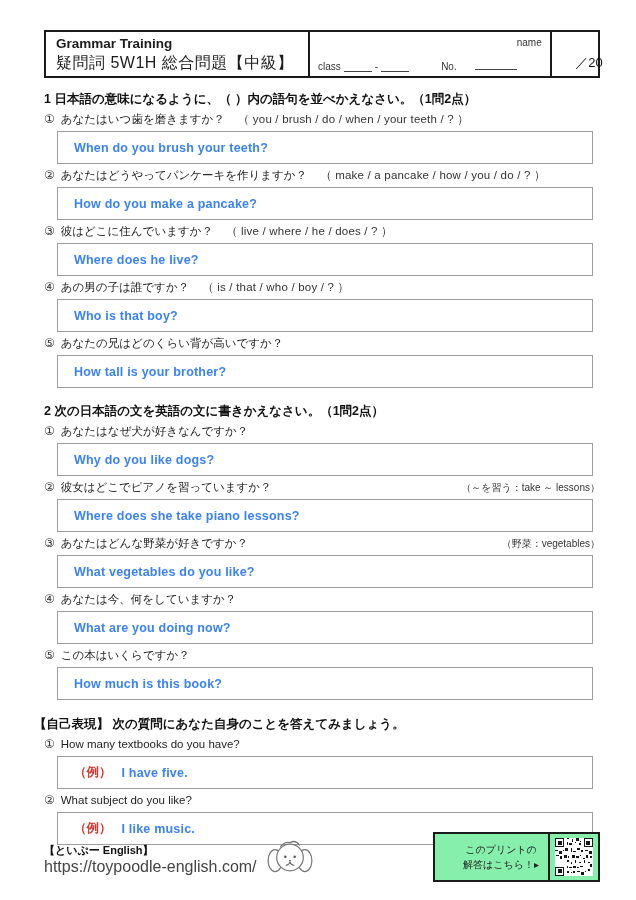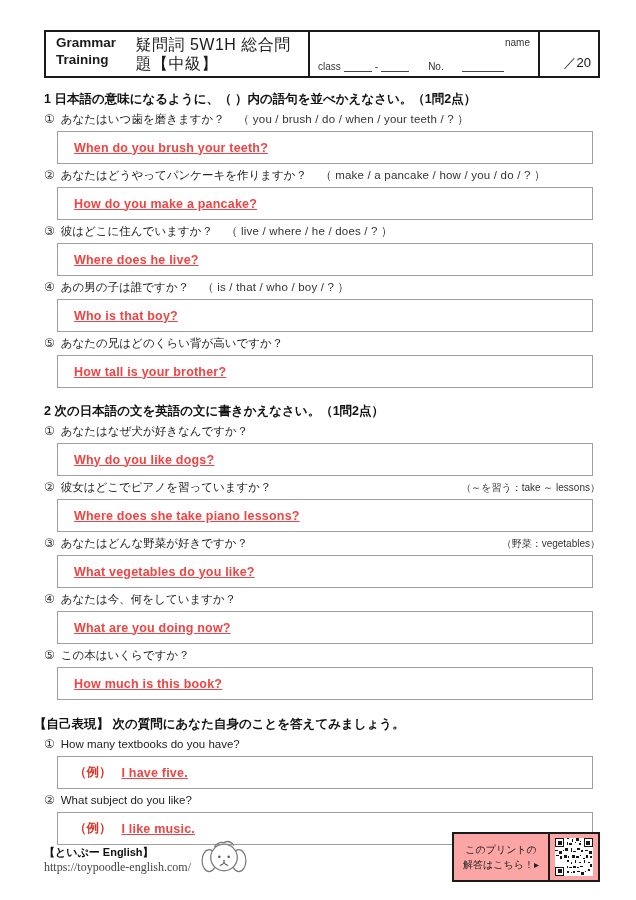--- a/index.html
+++ b/index.html
@@ -18,65 +18,65 @@
   }
 
   
   .hdr {
     display: flex; align-items: stretch;
     border: 2px solid #1a1a1a; height: 48px;
   }
   .hdr-left {
     flex: 0 0 264px; border-right: 2px solid #1a1a1a;
     padding: 3px 10px 2px 10px;
-    display: flex; flex-direction: row; justify-content: center;
+    display: flex; flex-direction: column; justify-content: center;
   }
   .hdr-title { font-size: 13.5px; font-weight: bold; line-height: 1.25; }
   .hdr-sub   { font-size: 16px;  font-weight: normal; line-height: 1.2; letter-spacing: 0.5px; }
   .hdr-mid {
     flex: 1 1 auto; border-right: 2px solid #1a1a1a;
     padding: 5px 8px 4px 8px; font-size: 10px; color: #333;
     display: flex; flex-direction: row; justify-content: space-between;
   }
   .fill-line { display: inline-block; border-bottom: 1px solid #444; height: 9px; }
   .w28 { width: 28px; } .w40 { width: 42px; }
   .hdr-mid .row1 { display: flex; align-items: flex-end; gap: 3px; }
-  .no-group { margin-left: 16px; display: inline-flex; align-items: flex-end; gap: 18px; }
+  .no-group { margin-left: 29px; display: inline-flex; gap: 18px; }
   .hdr-right {
     flex: 0 0 58px; display: flex; align-items: flex-end; justify-content: flex-end;
     padding: 3px 7px 4px 19px; font-size: 13px; color: #111;
   }
 
   
   .section { margin-top: 11px; }
   .sec-heading { font-size: 12.5px; font-weight: bold; line-height: 16px; margin-bottom: 5px; color: #111; }
   .item { margin-bottom: 4px; }
   .q-line { display: flex; align-items: baseline; height: 16px; margin-bottom: 3px; font-size: 11.5px; color: #222; }
   .q-num { font-size: 12px; margin-right: 6px; flex: 0 0 auto; color: #333; }
   .q-words { margin-left: 13px; color: #333; letter-spacing: 0.2px; }
   .q-note { margin-left: auto; font-size: 10px; color: #333; }
   .ans-box {
     height: 33px; border: 1px solid #9e9e9e;
     margin: 0 7px 0 13px;
     display: flex; align-items: center; padding-left: 16px;
     background: #fff;
   }
-  .ans-text { color: #ef4444; font-weight: bold; font-size: 12.5px; letter-spacing: 0.2px; text-decoration: underline; }
+  .ans-text { color: #3b82f6; font-weight: bold; font-size: 12.5px; letter-spacing: 0.2px; }
   .ans-prefix { color: #d6382d; font-weight: bold; font-size: 12.5px; margin-right: 10px; }
 
   
   .footer {
     position: absolute; left: 44px; right: 36px; bottom: 18px;
     display: flex; justify-content: space-between; align-items: flex-end;
   }
   .foot-left { display: flex; align-items: center; gap: 8px; }
   .logo-block { display: flex; flex-direction: column; }
   .logo-text { font-size: 11px; font-weight: bold; color: #111; }
-  .logo-url  { font-size: 12px; color: #444; font-family: Liberation Serif, serif; }
-  .ans-link-box { display: flex; border: 2px solid #1a1a1a; background: #fca5a5; }
+  .logo-url  { font-size: 16px; color: #444; }
+  .ans-link-box { display: flex; border: 2px solid #1a1a1a; background: #86efac; padding-left: 19px; }
   .ans-link-text {
     border-right: 2px solid #1a1a1a; padding: 6px 9px;
     font-size: 10px; line-height: 1.55; color: #222; text-align: center;
     display: flex; flex-direction: column; justify-content: center;
   }
   .qr-wrap { padding: 4px 5px; display: flex; align-items: center; }
 </style>
 </head>
 <body>
 

